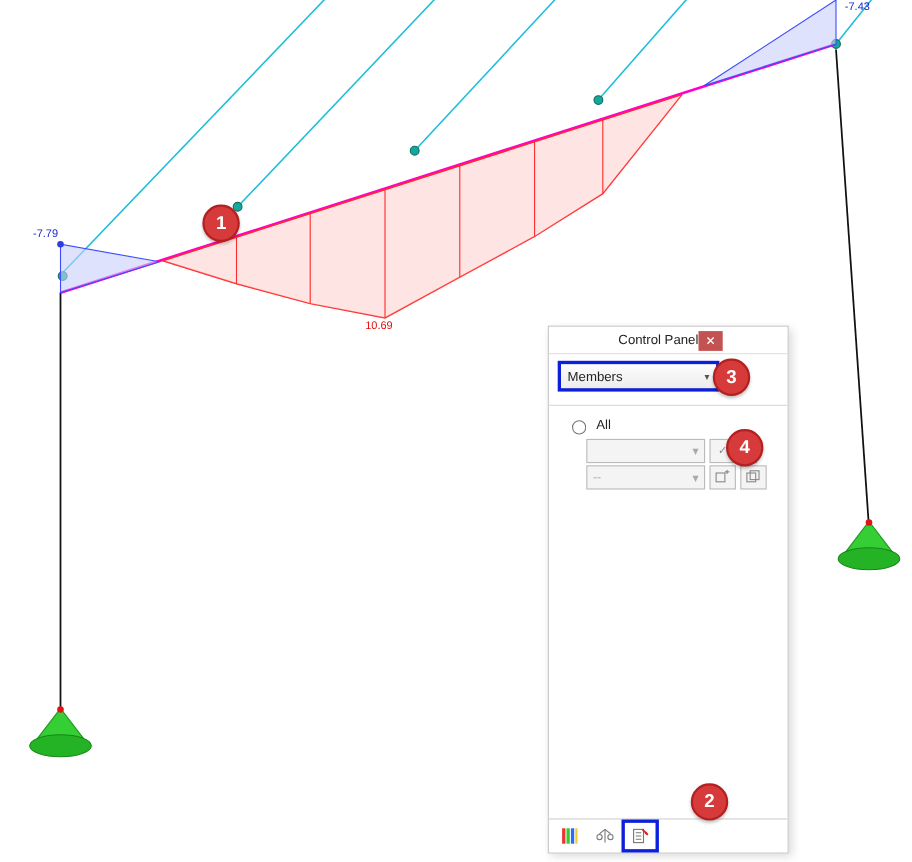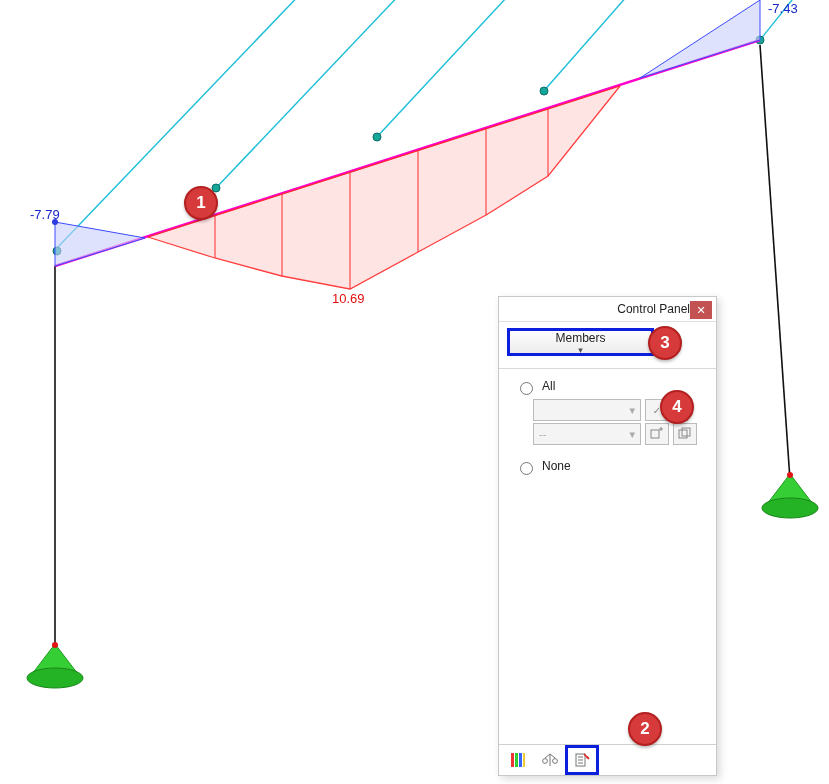--- a/index.html
+++ b/index.html
@@ -28,21 +28,21 @@
     background: #fff;
     border: 1px solid #c8c8c8;
     box-shadow: 3px 3px 8px rgba(0,0,0,0.15);
     display: flex;
     flex-direction: column;
   }
   .panel-titlebar {
     height: 24px;
     display: flex;
     align-items: center;
-    justify-content: flex-end;
+    justify-content: center;
     padding-left: 8px;
     border-bottom: 1px solid #e0e0e0;
   }
   .panel-title {
     font-size: 12px;
   }
   .panel-close {
     width: 22px;
     height: 18px;
     background: #c35252;
@@ -74,21 +74,20 @@
     padding: 0 6px;
     cursor: pointer;
   }
   .select .caret {
     font-size: 9px;
     color: #555;
   }
   .highlight-box {
     outline: 3px solid #0b1fdc;
     outline-offset: -1px;
-    flex-direction: column;
   }
   .radio-row {
     display: flex;
     align-items: flex-start;
     gap: 6px;
     margin: 10px 0 4px 6px;
   }
   .radio-row input[type=radio]{
     width:13px;height:13px;
   }
@@ -154,21 +153,21 @@
     color: #fff;
     font-size: 17px;
     font-weight: 600;
     display: flex;
     align-items: center;
     justify-content: center;
     box-shadow: 0 2px 3px rgba(0,0,0,0.25);
   }
   .value-label {
     position: absolute;
-    font-size: 13px;
+    font-size: 10px;
     font-weight: 500;
   }
 </style>
 </head>
 <body>
 
 <div class="viewport">
   
   <svg width="829" height="784">
 
@@ -271,24 +270,20 @@
           </svg>
       </div>
       <div class="mini-btn">
         <svg width="14" height="14">
             <rect x="1" y="3" width="8" height="8" fill="none" stroke="#888"></rect>
             <rect x="4" y="1" width="8" height="8" fill="none" stroke="#888"></rect>
           </svg>
       </div>
     </div>
 
-    <div class="radio-row" style="margin-top:14px">
-      <input type="radio" name="disp" style="">
-      <span>None</span>
-    </div>
   </div>
 
   <div class="panel-tabs">
     <div class="tab-btn">
       <svg width="16" height="16">
         <rect x="1" y="1" width="3" height="14" fill="#e33"></rect>
           <rect x="5" y="1" width="3" height="14" fill="#3c3"></rect>
           <rect x="9" y="1" width="3" height="14" fill="#36f"></rect>
           <rect x="13" y="1" width="2" height="14" fill="#ec3"></rect>
       </svg>

